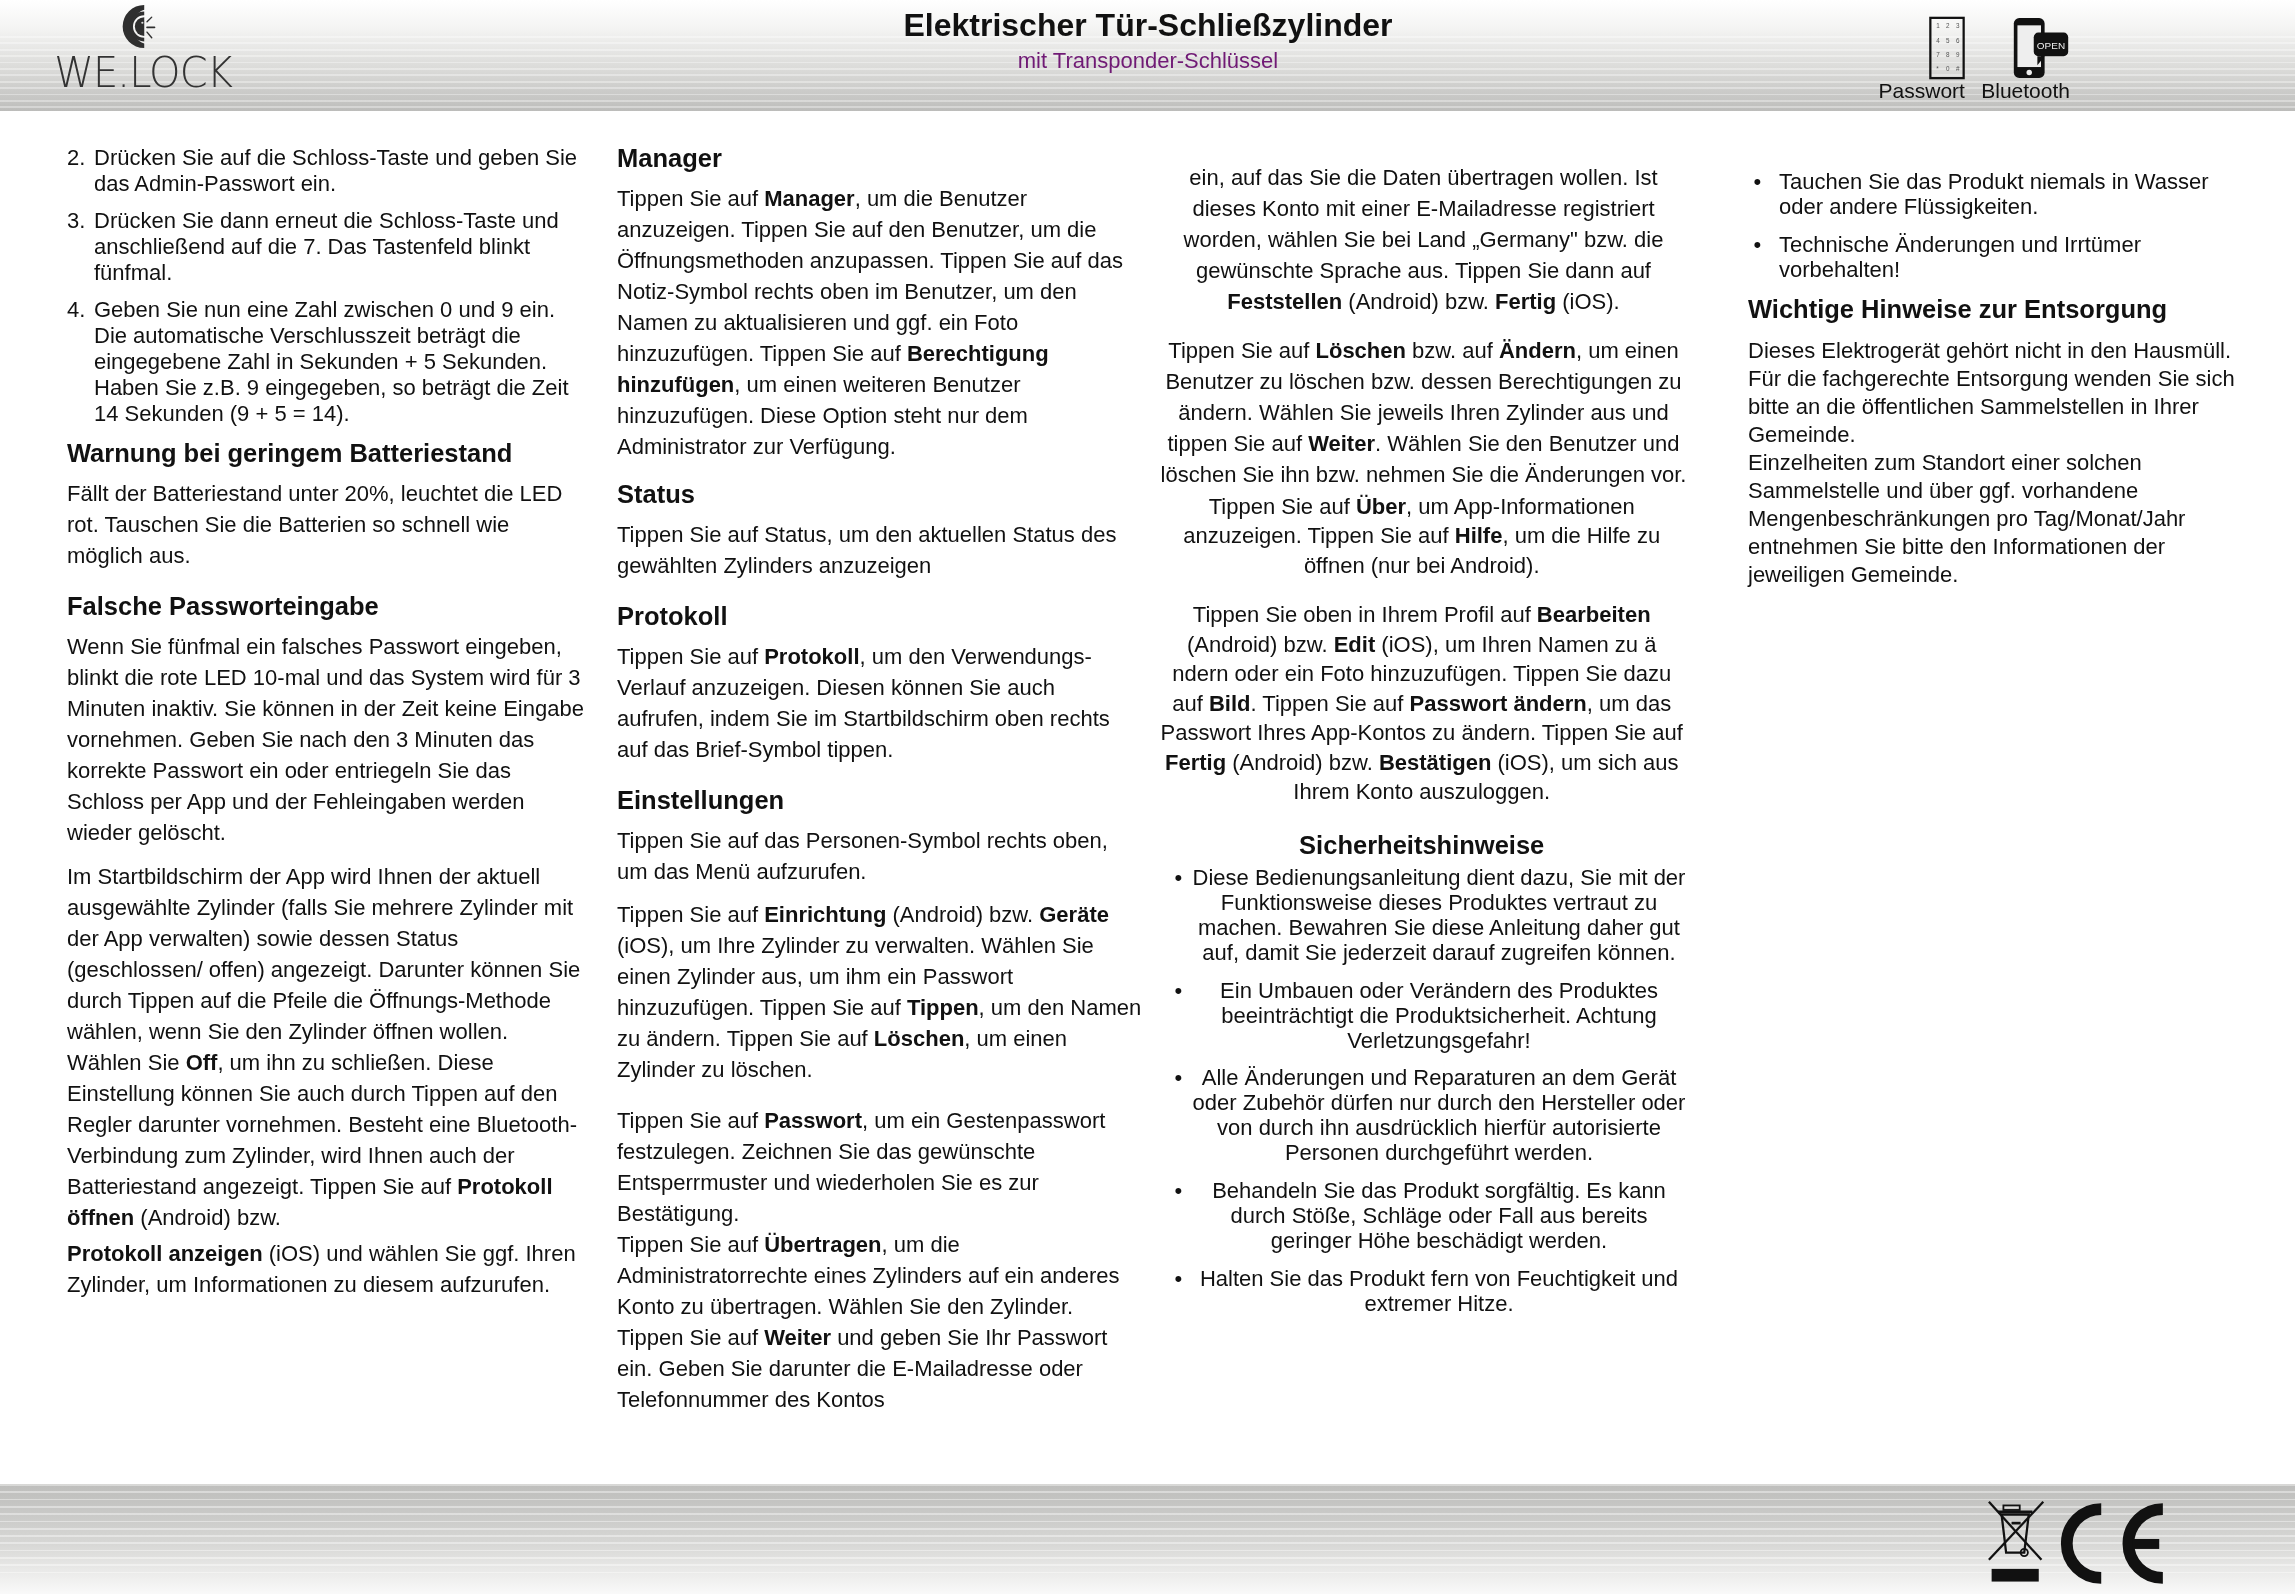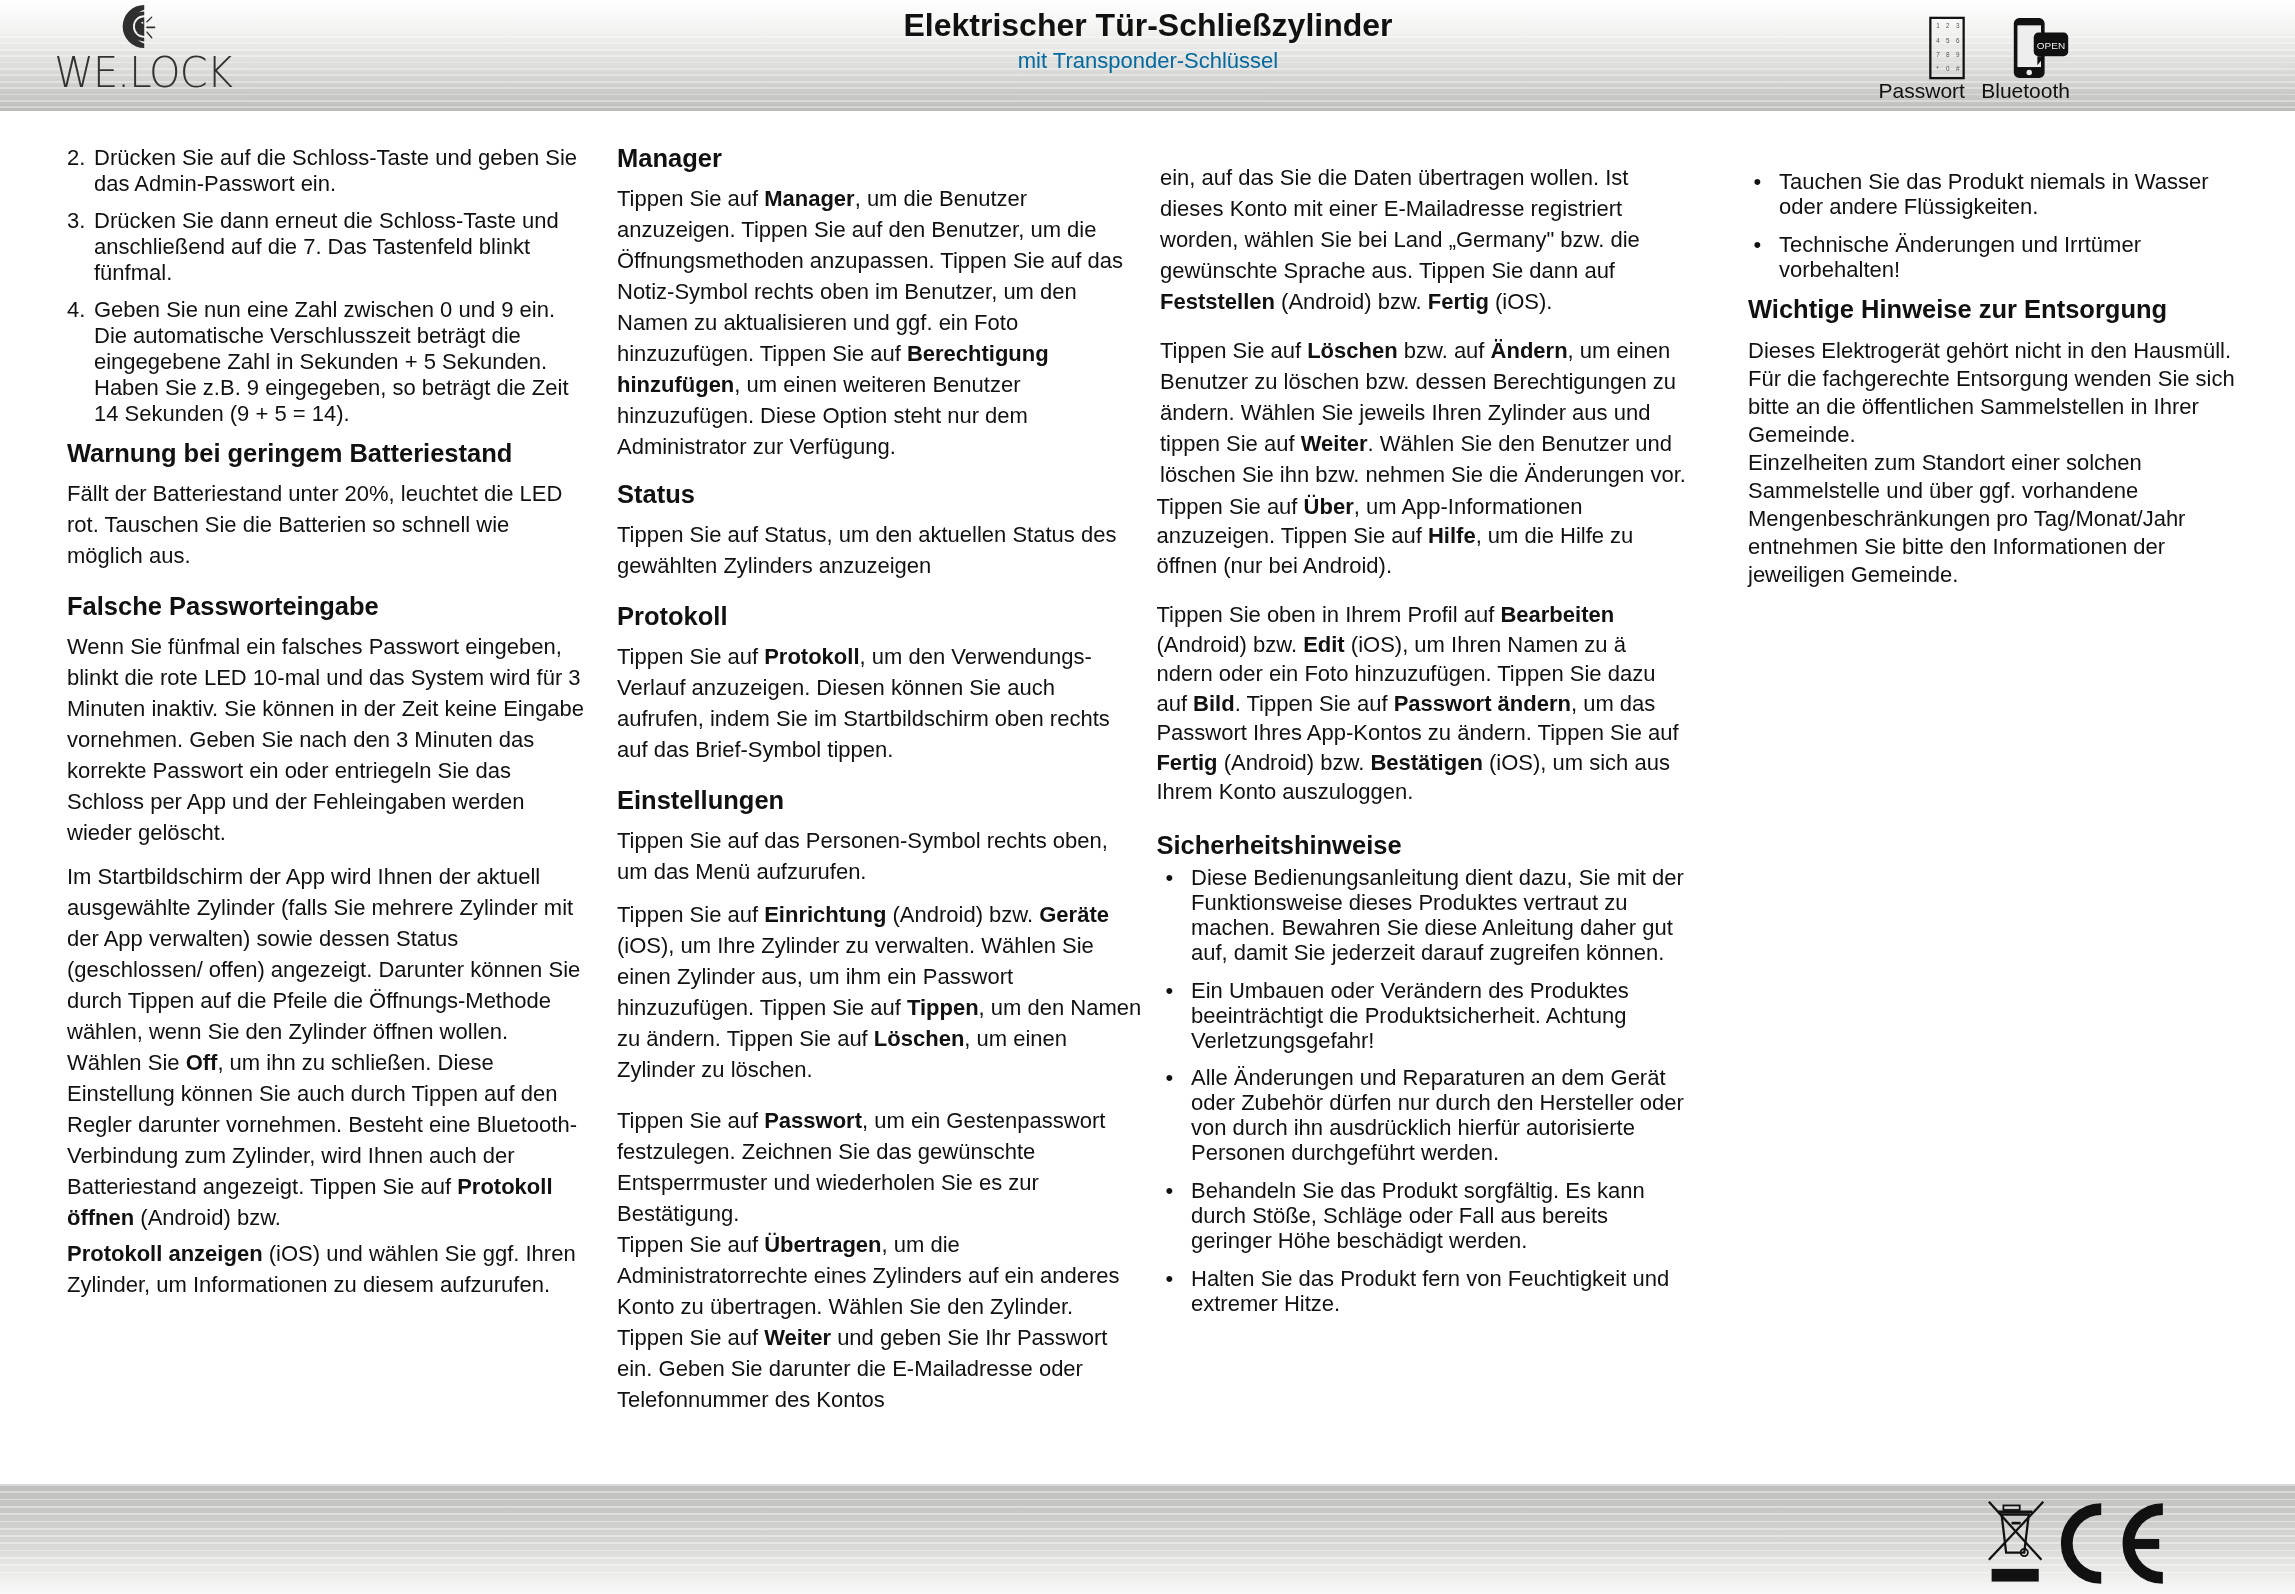--- a/index.html
+++ b/index.html
@@ -24,30 +24,30 @@
   .footer::after {
     content: ""; position: absolute; left: 0; right: 0; top: 0; bottom: 18px;
     background: repeating-linear-gradient(to bottom, rgba(255,255,255,0.4) 0px, rgba(255,255,255,0.4) 1.8px, rgba(0,0,0,0) 1.8px, rgba(0,0,0,0) 7.3px);
     pointer-events: none;
   }
   .logo { position: absolute; left: 47px; top: 3.6px; height: 91px; display: flex; align-items: center; z-index: 2; flex-direction: column; }
   .logo-mark { width: 64px; height: 87px; }
   .logo-text { font-family: "DejaVu Sans", sans-serif; font-weight: 200; font-size: 40px; color: #333; letter-spacing: -0.9px; margin-left: 7.3px; transform: scaleY(1.05); }
   .title-block { position: absolute; left: 0; width: 2296px; top: 7.3px; text-align: center; z-index: 2; }
   .title-main { font-weight: bold; font-size: 32px; color: #111; }
-  .title-sub { font-size: 22px; color: #0369a1; margin-top: 3.6px; }
+  .title-sub { font-size: 22px; color: #701a75; margin-top: 3.6px; }
   .badges { position: absolute; left: 1875px; top: 16.4px; display: flex; align-items: flex-end; z-index: 2; }
   .badge { display: flex; align-items: flex-end; margin-right: 12.7px; flex-direction: column; }
   .badge-label { font-size: 21px; color: #111; margin-left: 3.6px; line-height: 1; }
   .col { position: absolute; top: 145px; font-size: 22px; line-height: 31px; color: #111; }
   .col p { margin: 0 0 12.7px 0; }
   .col h2 { font-size: 25.5px; font-weight: bold; margin: 7.3px 0 9px 0; line-height: 31px; }
   .c1 { left: 67px; width: 518px; }
   .c2 { left: 617px; width: 527px; top: 136px; }
-  .c3 { left: 1160px; width: 527px; top: 162px; }
+  .c3 { left: 1160px; width: 527px; top: 162px; text-align: center; }
   .c4 { left: 1748px; width: 509px; top: 169px; }
   .ol-item { display: flex; margin-bottom: 11px; line-height: 26px; }
   .ol-num { width: 27px; flex: none; }
   .ol-body { flex: 1; }
   .ul-item { display: flex; line-height: 25px; margin-bottom: 12.7px; }
   .ul-bullet { width: 25.5px; flex: none; padding-left: 5.5px; }
   .ul-body { flex: 1; }
   b { font-weight: bold; }
   .dense { line-height: 29.5px; }
   .marks { position: absolute; left: 1987px; top: 1500px; display: flex; align-items: flex-start; z-index: 2; }

